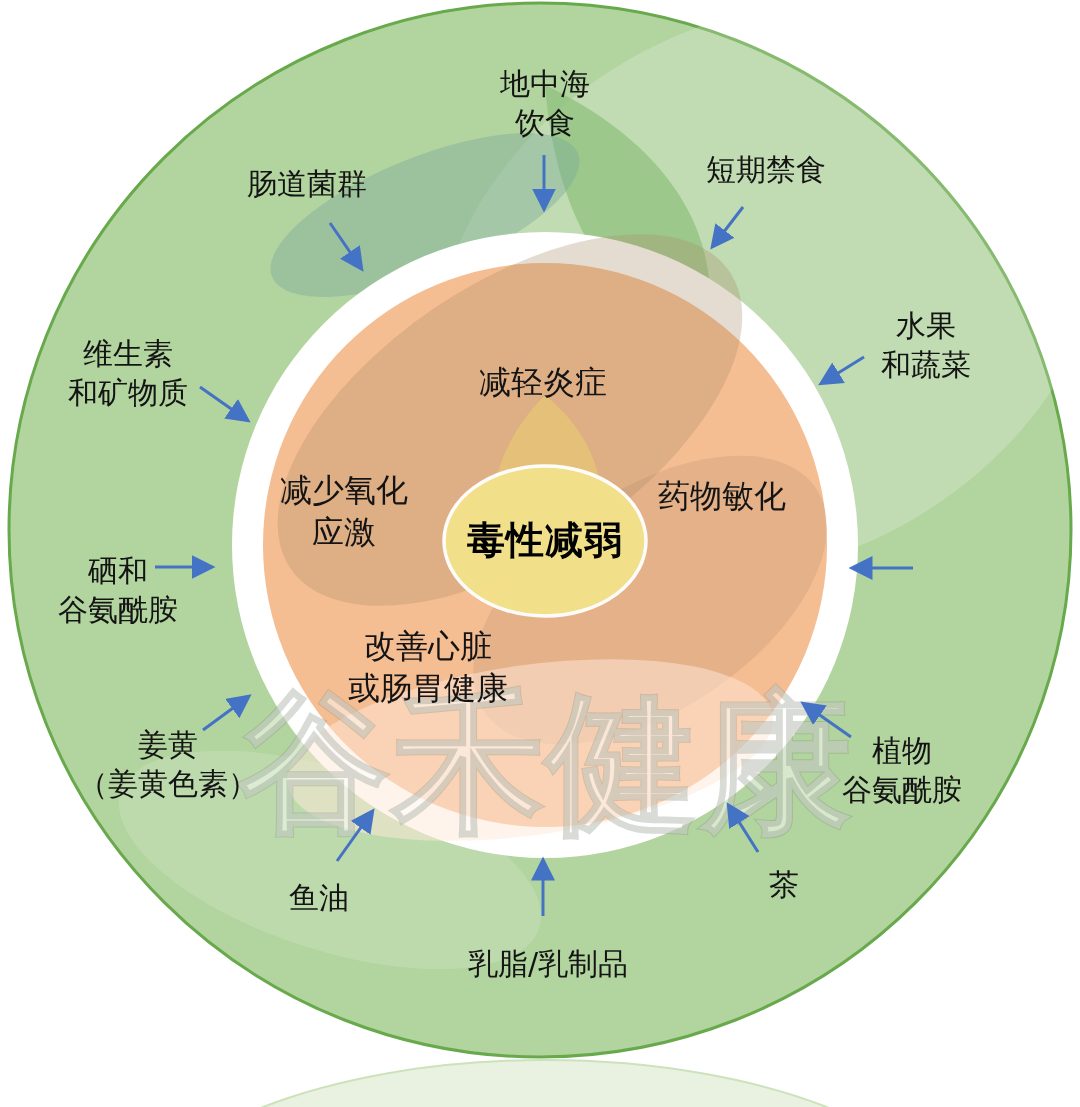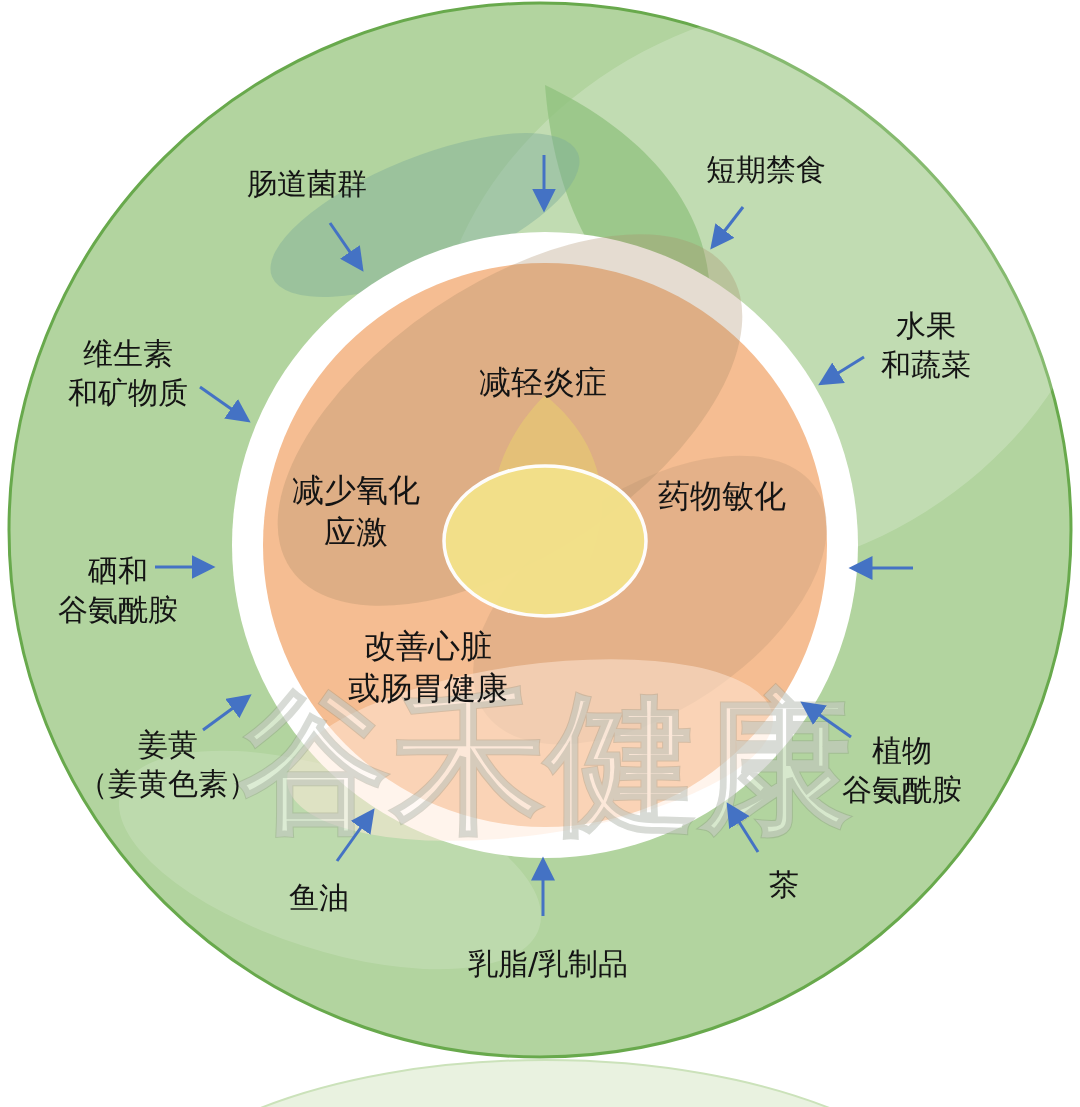--- a/index.html
+++ b/index.html
@@ -34,21 +34,21 @@
   .pos-fiber{left:978px;top:567px;}
   .pos-vitamins{left:128px;top:373px;}
   .pos-selenium{left:118px;top:578px;margin-top:12px;}
   .pos-turmeric{left:168px;top:764px;}
   .pos-fishoil{left:319px;top:897px;}
   .pos-dairy{left:548px;top:963px;}
   .pos-tea{left:784px;top:884px;}
   .pos-phyto{left:902px;top:770px;}
   
   .pos-inflammation{left:543px;top:383px;}
-  .pos-oxidative{left:356px;top:512px;}
+  .pos-oxidative{left:344px;top:512px;}
   .pos-drug{left:722px;top:497px;}
   .pos-heartgut{left:428px;top:668px;}
   .pos-muscle{left:664px;top:662px;}
   .pos-center{left:545px;top:541px;}
 </style>
 </head>
 <body>
 
 <div class="canvas">
 
@@ -93,20 +93,22 @@
       <line x1="200" y1="387" x2="247" y2="420" marker-end="url(#ah)"></line>
       <line x1="155" y1="567" x2="211" y2="567" marker-end="url(#ah)"></line>
       <line x1="203" y1="730" x2="248" y2="697" marker-end="url(#ah)"></line>
       <line x1="337" y1="861" x2="372" y2="812" marker-end="url(#ah)"></line>
       <line x1="543" y1="916" x2="543" y2="861" marker-end="url(#ah)"></line>
       <line x1="758" y1="852" x2="729" y2="806" marker-end="url(#ah)"></line>
       <line x1="851" y1="737" x2="804" y2="704" marker-end="url(#ah)"></line>
     </g>
   </svg>
 
+  <div class="label pos-mediterranean">地中海
+饮食</div>
   <div class="label pos-gut">肠道菌群</div>
   <div class="label pos-fasting">短期禁食</div>
   <div class="label pos-fruitveg">水果
 和蔬菜</div>
   <div class="label pos-vitamins">维生素
 和矿物质</div>
   <div class="label pos-selenium">硒和
 谷氨酰胺</div>
   <div class="label pos-turmeric">姜黄
 （姜黄色素）</div>
@@ -116,14 +118,15 @@
   <div class="label pos-phyto">植物
 谷氨酰胺</div>
 
   <div class="label inner pos-inflammation">减轻炎症</div>
   <div class="label inner pos-oxidative">减少氧化
 应激</div>
   <div class="label inner pos-drug">药物敏化</div>
   <div class="label inner pos-heartgut">改善心脏
 或肠胃健康</div>
 
+  <div class="label center pos-center">毒性减弱</div>
 
 </div>
 
 </body></html>

